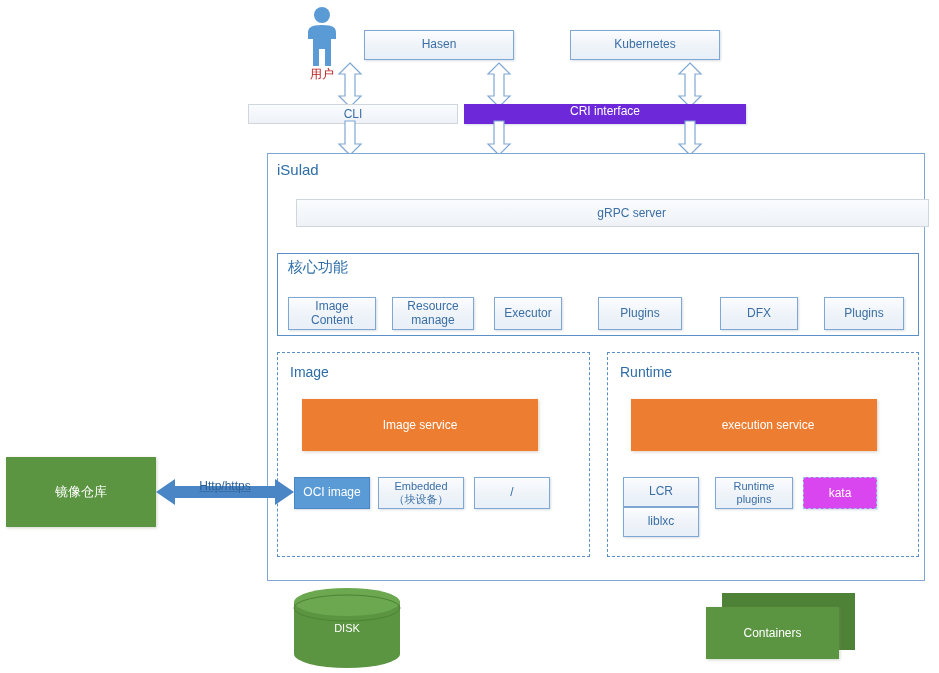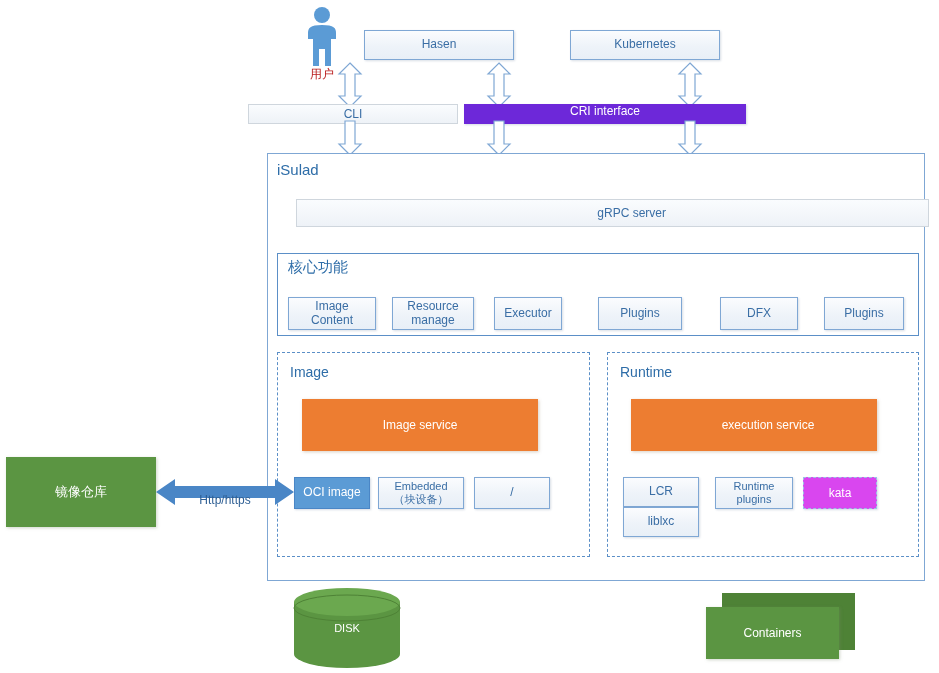--- a/index.html
+++ b/index.html
@@ -121,23 +121,23 @@
   
   #user-icon { left: 300px; top: 6px; width: 44px; height: 62px; }
   #user-label {
     left: 300px; top: 66px; width: 44px;
     text-align: center; font-size: 12px; color: #b91c1c;
   }
 
   
   #http-arrow { left: 155px; top: 474px; width: 140px; height: 36px; }
   #http-label {
-    left: 155px; top: 482px; width: 140px; height: 36px;
+    left: 155px; top: 468px; width: 140px; height: 36px;
     display: flex; align-items: center; justify-content: center;
-    font-size: 12px; color: #3A6EA5;
+    font-size: 12px; color: #3A6EA5; text-decoration: underline;
   }
 
   
   #disk { left: 292px; top: 588px; width: 110px; height: 80px; }
   #disk-label {
     left: 292px; top: 588px; width: 110px; height: 80px;
     display:flex; align-items:center; justify-content:center;
     font-size: 11px; color:#ffffff;
   }
 

